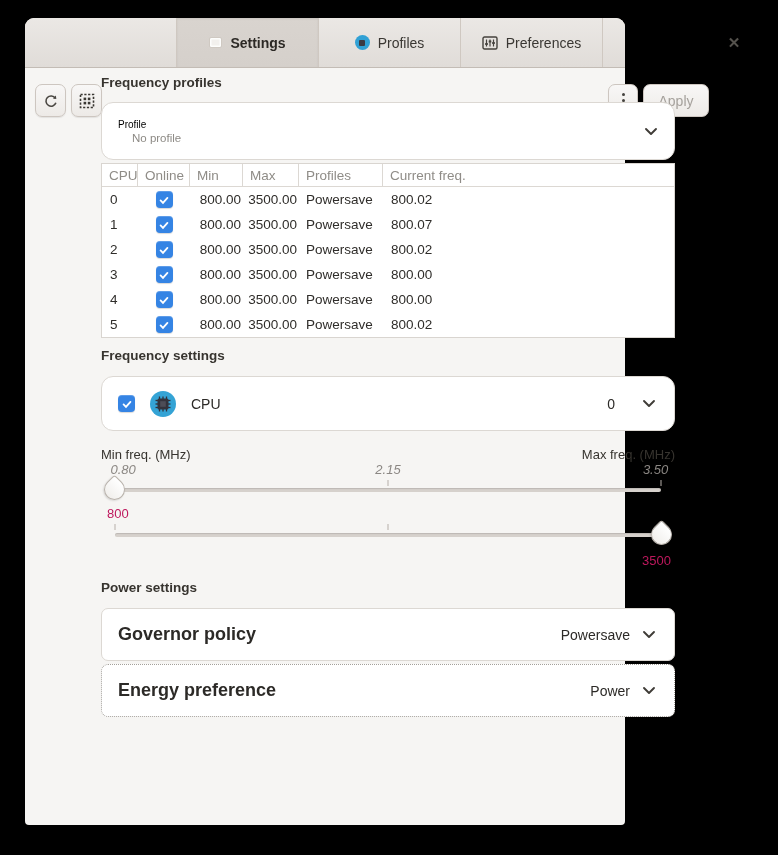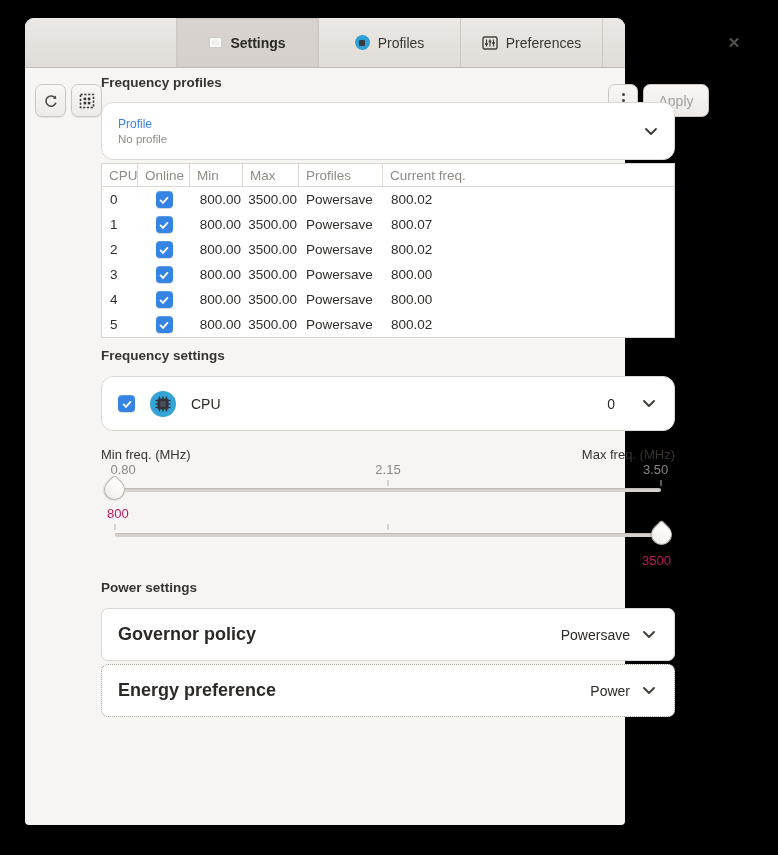--- a/index.html
+++ b/index.html
@@ -50,22 +50,22 @@
   .section-heading { font-size:13.5px; font-weight:bold; color:#37342f; }
   .h1 { margin-top:6px; }
   .h2 { margin-top:10px; }
   .h3 { }
 
   .card { background:#fff; border:1px solid #dcd8d3; border-radius:12px;
           display:flex; align-items:center; }
 
   .profile-card { height:58px; margin-top:12px; padding:0 16px; }
   .profile-text { display:flex; flex-direction:column; gap:2px; }
-  .profile-title { font-size:12px; color:#3b82f6; }
-  .profile-sub { font-size:11.5px; color:#8d8a85; }
+  .profile-title { font-size:10px; color:#000000; }
+  .profile-sub { font-size:11.5px; color:#8d8a85;margin-left:14px; }
   .spacer { flex:1; }
 
   
   .freq-table { margin-top:3px; background:#fff; border:1px solid #d9d5d0;
                 font-size:13.5px; color:#2f2d2a; }
   .t-row { display:grid; grid-template-columns:36px 52px 53px 56px 84px 1fr;
            height:25px; align-items:center; }
   .t-head { height:23px; color:#8f8c87; border-bottom:1px solid #dcd8d3; }
   .t-head > div { padding-left:7px; height:100%; display:flex; align-items:center;
                   border-right:1px solid #dcd8d3; }
@@ -84,21 +84,21 @@
   .cpu-card { height:55px; margin-top:13px; padding:0 18px 0 16px; gap:15px; }
   .cpu-label { font-size:14px; color:#2c2a27; }
   .combo-value { font-size:14px; color:#2c2a27; margin-right:12px; }
 
   
   .freq-labels { display:flex; justify-content:space-between; margin-top:16px;
                  font-size:13px; color:#37342f; }
   .sliders { position:relative; height:118px; }
   .track-area { position:absolute; left:14px; right:14px; }
   .mark-label { position:absolute; top:0; font-size:13px; color:#8b8playable783;
-                color:#8b8783; transform:translateX(-50%); }
+                color:#8b8783; transform:translateX(-50%);font-style:italic; }
   .tick { position:absolute; width:1px; height:6px; background:#b6b0aa;
           transform:translateX(-50%); }
   .track { position:absolute; left:0; right:0; height:4px; border-radius:2px;
            background:#d6d1cc; box-shadow:inset 0 1px 1px rgba(0,0,0,.12); }
   .handle { position:absolute; width:21px; height:21px;
             background:linear-gradient(#ffffff,#f1efec);
             border:1px solid #b8b2ab; box-shadow:0 1px 2px rgba(0,0,0,.15);
             border-radius:3px 50% 50% 50%; transform:rotate(45deg); }
   .slider-value { position:absolute; font-size:13px; color:#be185d; }
 

